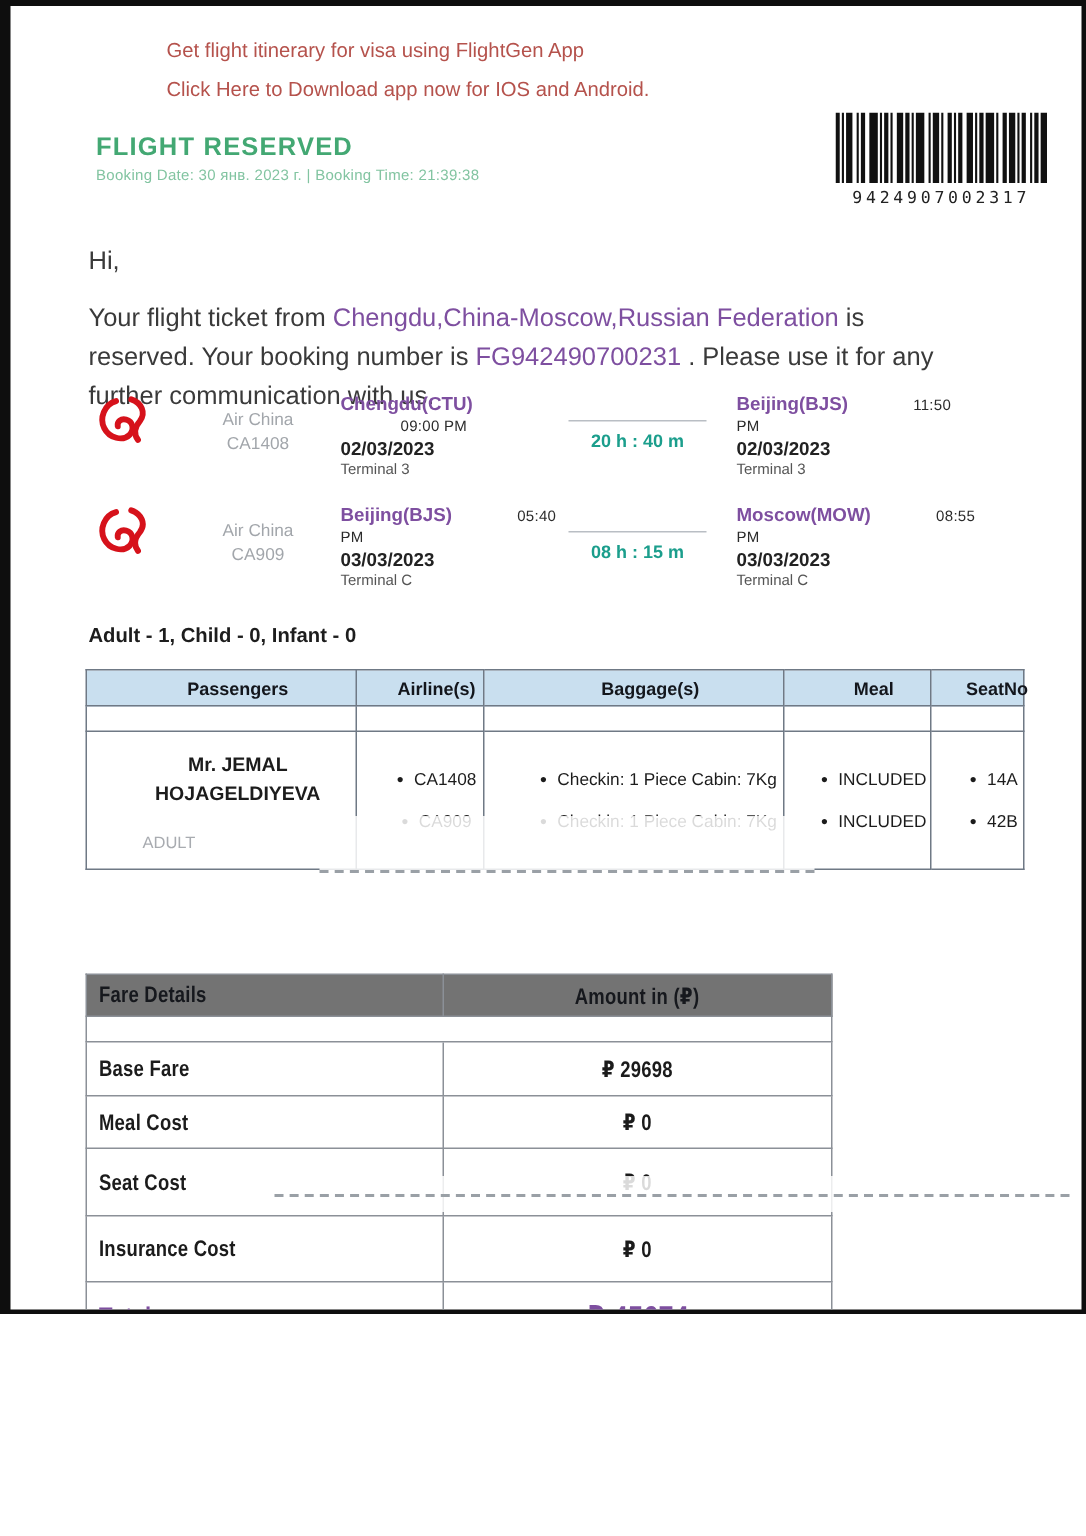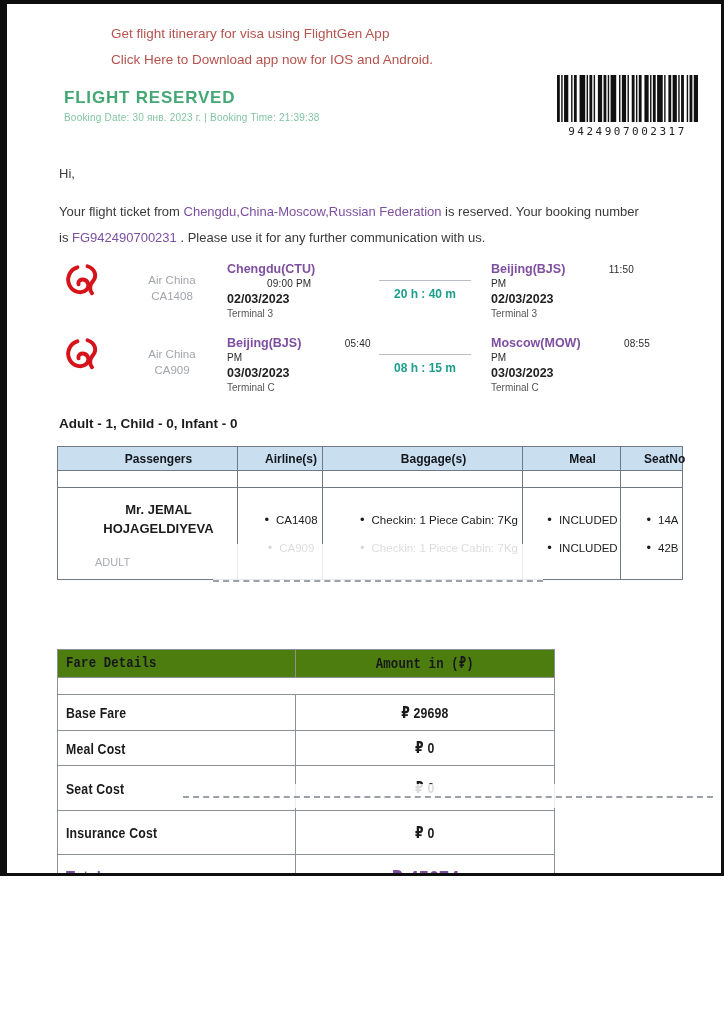--- a/index.html
+++ b/index.html
@@ -15,21 +15,21 @@
   .promo a{display:block;color:#b5524c;font-size:13.5px;text-decoration:none;margin-bottom:11px;cursor:pointer;}
   
   .status{position:absolute;left:57px;top:84px;}
   .status h1{margin:0;font-size:17px;font-weight:700;color:#43a873;letter-spacing:.8px;}
   .status .meta{margin-top:4px;font-size:10px;color:#82c4a1;letter-spacing:.2px;}
   
   .barcode{position:absolute;left:548px;top:71px;width:145px;text-align:center;}
   .barcode svg{display:block;width:141px;height:47px;margin:0 auto;}
   .barcode .num{font-size:11px;color:#222;letter-spacing:2.5px;margin-top:3px;font-family:"DejaVu Sans Mono",monospace;}
   
-  .greeting{position:absolute;left:52px;top:157px;width:592px;font-size:13px;line-height:26px;color:#3a3a3a;}
+  .greeting{position:absolute;left:52px;top:157px;width:592px;font-size:17px;line-height:26px;color:#3a3a3a;}
   .greeting .hi{margin-bottom:12px;}
   .purple{color:#7e4fa0;}
   
   .flights{position:absolute;left:50px;top:254px;width:640px;}
   .flight{display:flex;align-items:flex-start;margin-bottom:12px;height:62px;}
   .logo-wrap{width:52px;padding-left:8px;padding-top:4px;}
   .airline{width:110px;text-align:center;padding-top:14px;color:#a2a6ab;font-size:11.5px;line-height:16px;}
   .leg{width:150px;padding-top:4px;}
   .leg .city{font-size:12.5px;font-weight:700;color:#7e4fa0;}
   .leg .city .t{font-size:10px;font-weight:400;color:#2b2b2b;letter-spacing:.2px;padding-left:40px;}
@@ -50,21 +50,21 @@
   .pax-data td{height:92px;}
   .cell-stack{display:flex;flex-direction:column;justify-content:center;gap:16px;height:100%;font-size:11.5px;color:#1c1c1c;}
   .bullet-item{display:flex;align-items:center;gap:7px;justify-content:center;}
   .bullet-item.left{justify-content:flex-start;padding-left:14px;}
   .dot{font-size:13px;line-height:10px;}
   .pax-name{text-align:center;font-size:13px;font-weight:700;color:#1c1c1c;line-height:19px;padding:0 4px;}
   .pax-type{font-size:11px;color:#a8abb0;padding-left:14px;margin-top:18px;font-weight:400;text-align:left;}
   
   .fare-table{position:absolute;left:50px;top:645px;width:497px;border-collapse:collapse;table-layout:fixed;}
   .fare-table th,.fare-table td{border:1px solid #8b9097;box-sizing:border-box;}
-  .fare-table th{background:#4d7c0f;height:28px;font-size:15px;color:#16181d;font-family:Liberation Mono, monospace;}
+  .fare-table th{background:#737373;height:28px;font-size:15px;color:#16181d;}
   .fare-table th.lbl{text-align:left;padding-left:8px;}
   .fare-table tr.fspacer td{height:17px;}
   .fare-table tr.fspacer td:first-child{border-right:none;}
   .fare-table tr.fspacer td:last-child{border-left:none;}
   .fare-label{text-align:left;padding-left:8px;font-size:15px;color:#1b1b1b;}
   .fare-amt{text-align:center;font-size:15px;color:#1b1b1b;}
   .r36 td{height:36px;} .r35 td{height:35px;} .r45 td{height:45px;} .r44 td{height:44px;}
   .total-row td{height:48px;}
   .total-row .fare-label{color:#7e4fa0;font-size:18px;}
   .total-row .fare-amt{color:#7e4fa0;font-size:22px;}

